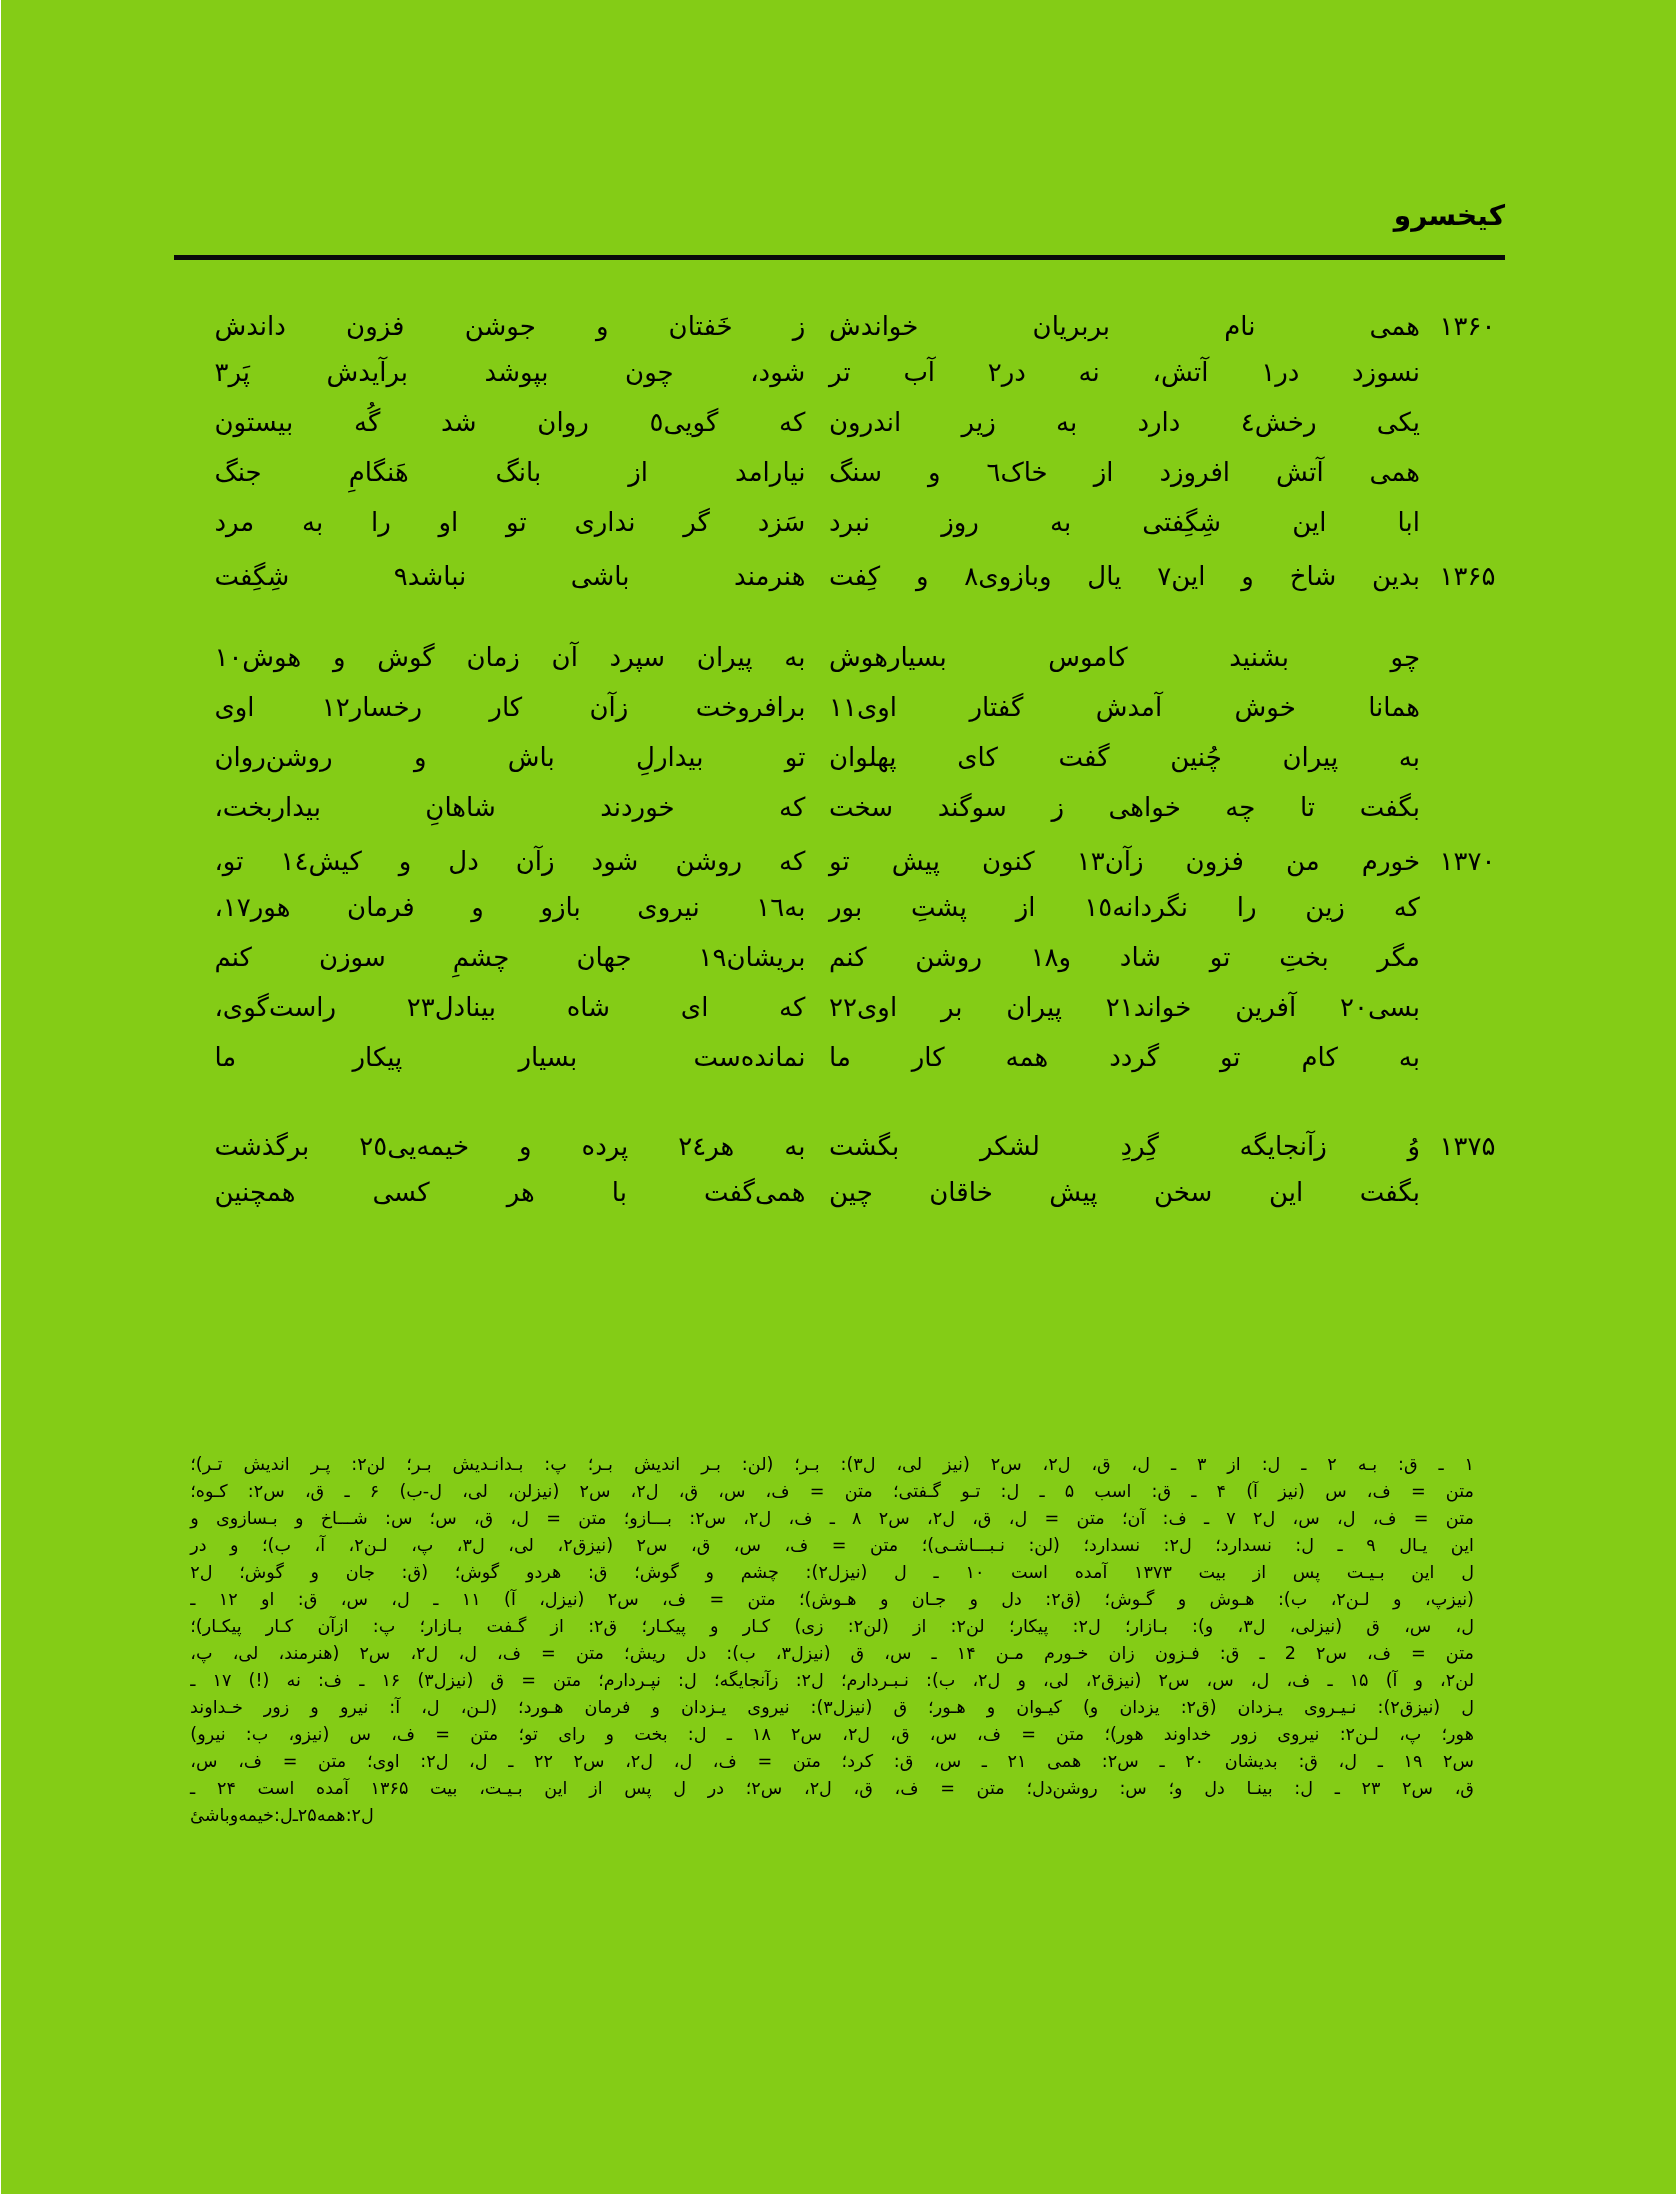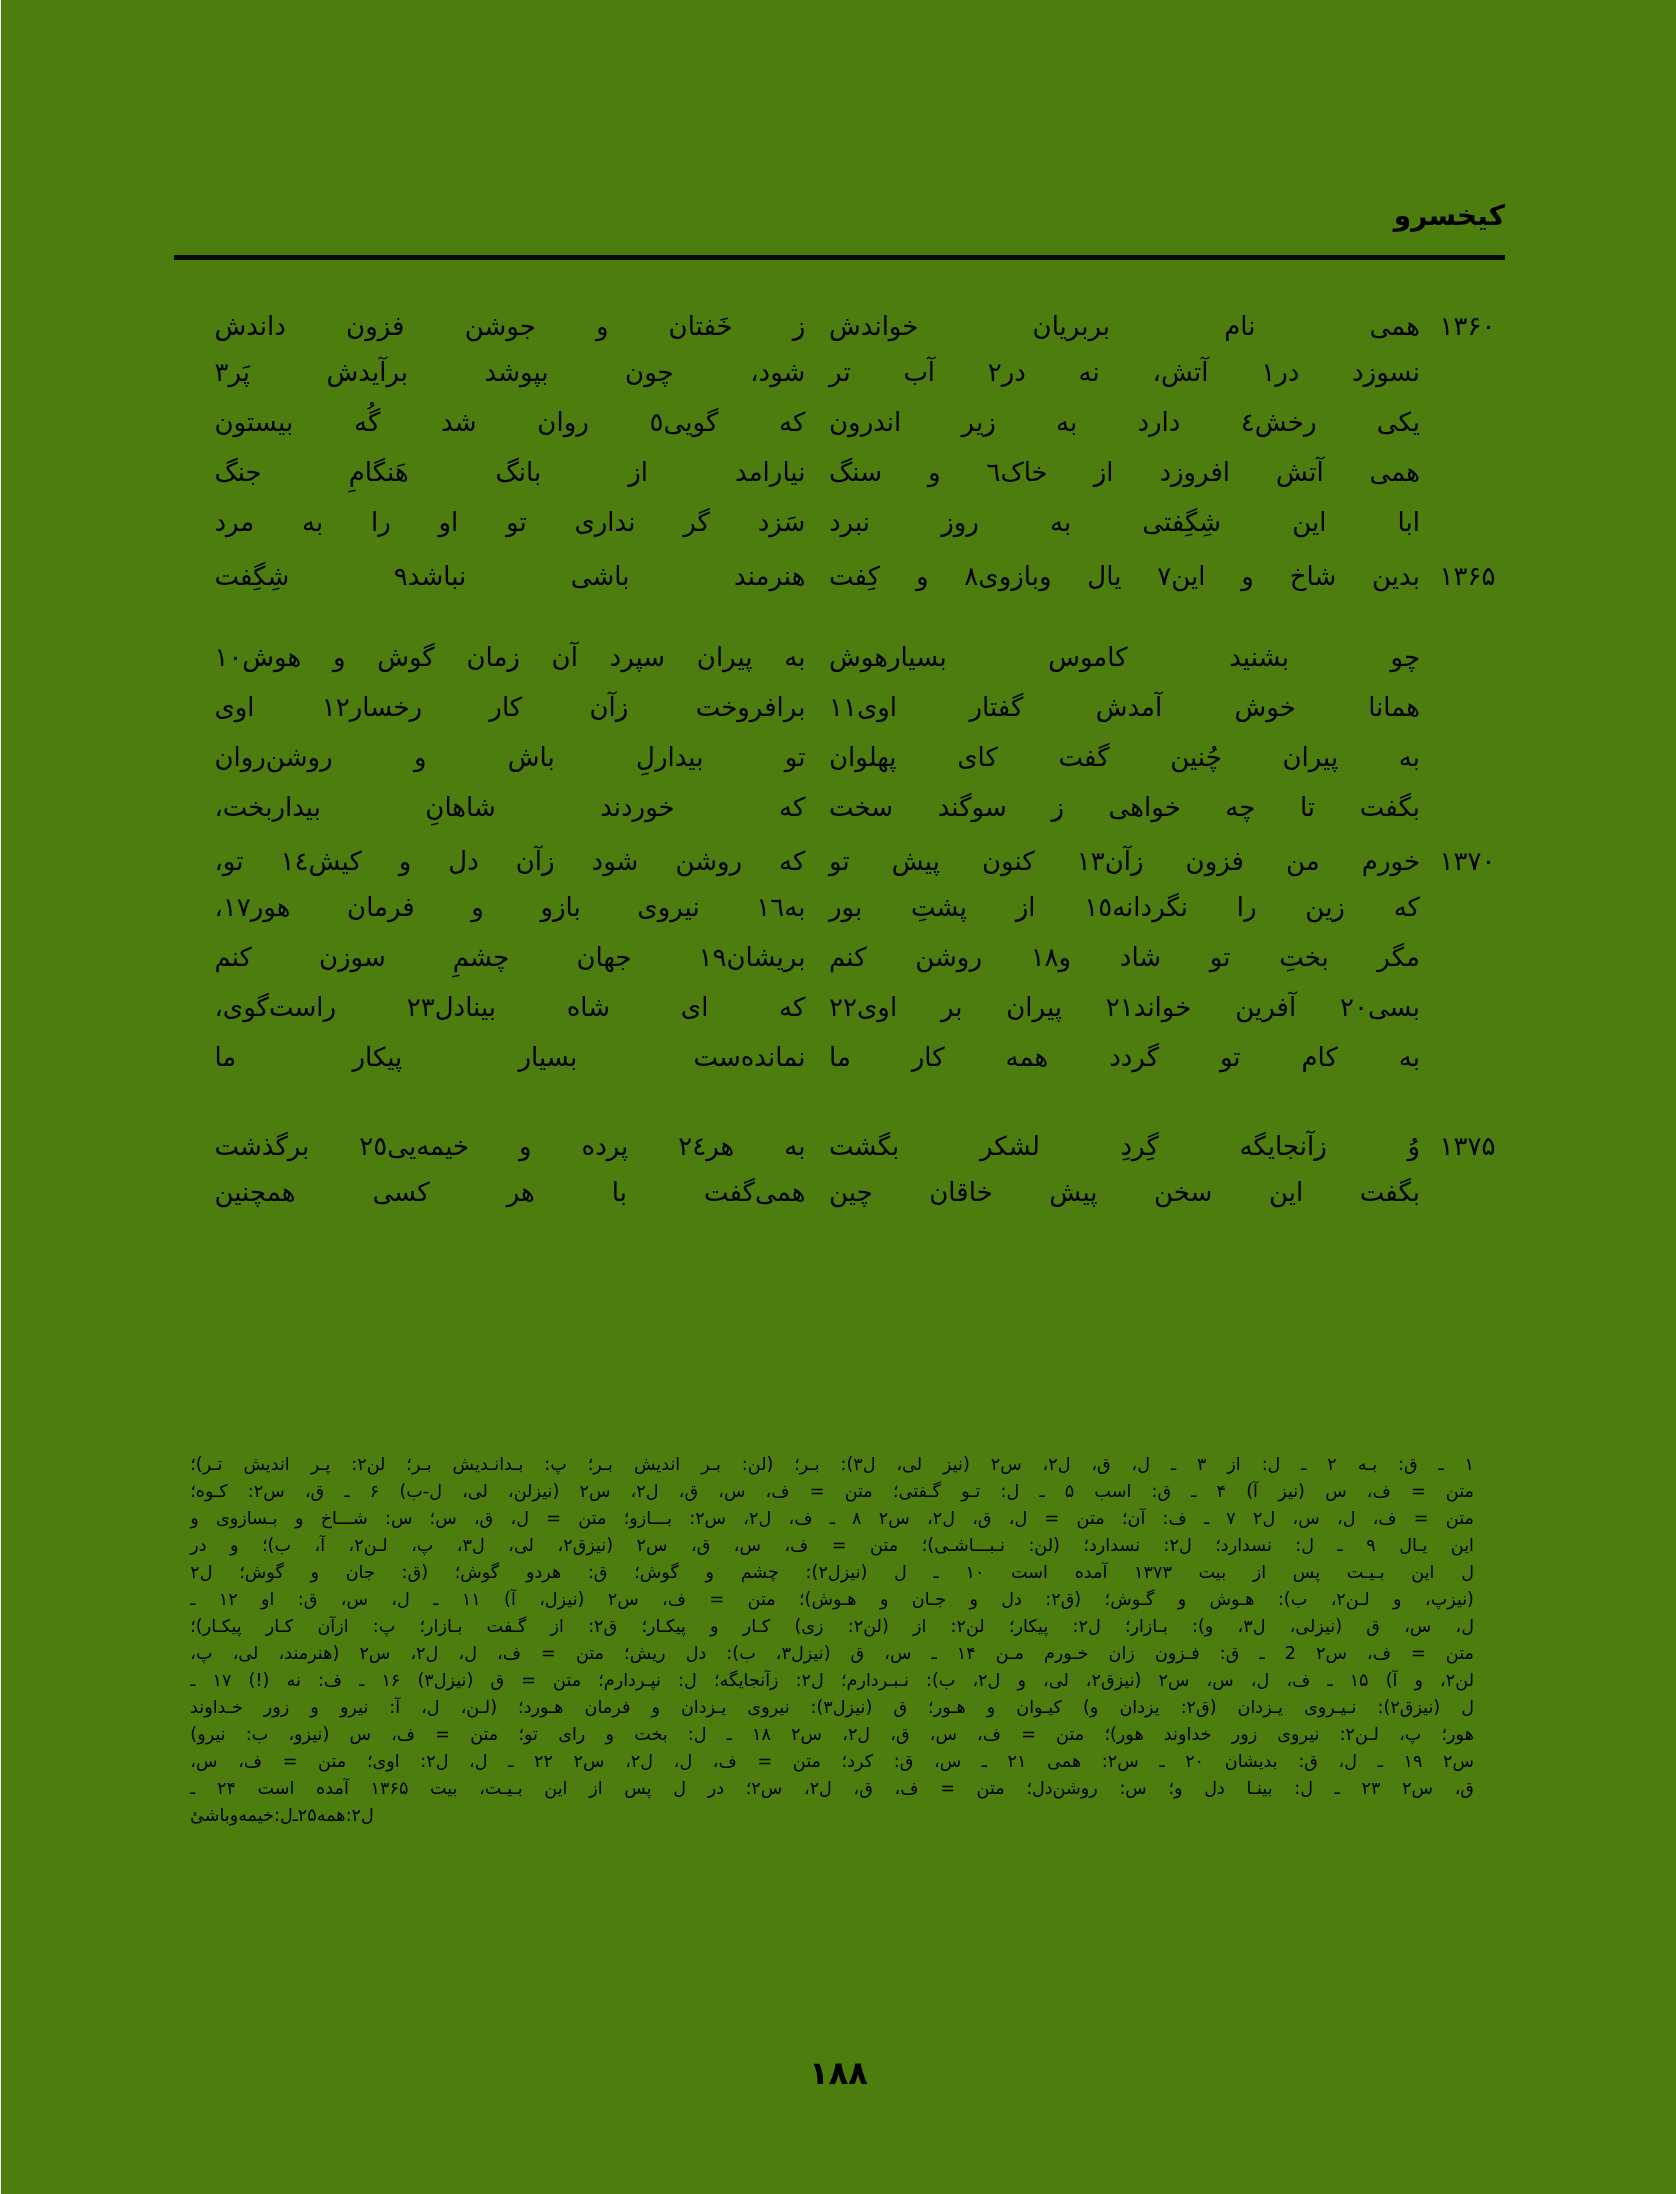--- a/index.html
+++ b/index.html
@@ -13,21 +13,21 @@
     height: 2194px;
     position: relative;
     font-family: "DejaVu Sans", "Liberation Sans", sans-serif;
     color: #000000;
     overflow: hidden;
   }
 
   .page {
     position: absolute;
     inset: 0;
-    background: #4d7c0f;
+    background: #84cc16;
     padding-left: 16px;
   }
 
   
   .running-head {
     position: absolute;
     top: 199px;
     right: 172px;
     width: 1324px;
     text-align: right;
@@ -955,16 +955,15 @@
           <span>۲۵</span>
           <span>ـ</span>
           <span>ل:</span>
           <span>خیمه</span>
           <span>و</span>
           <span>باشیٔ</span>
         </span>
       </div>
     </div>
 
-  <div class="folio">۱۸۸</div>
 
 </div>
 
 
 </body></html>

